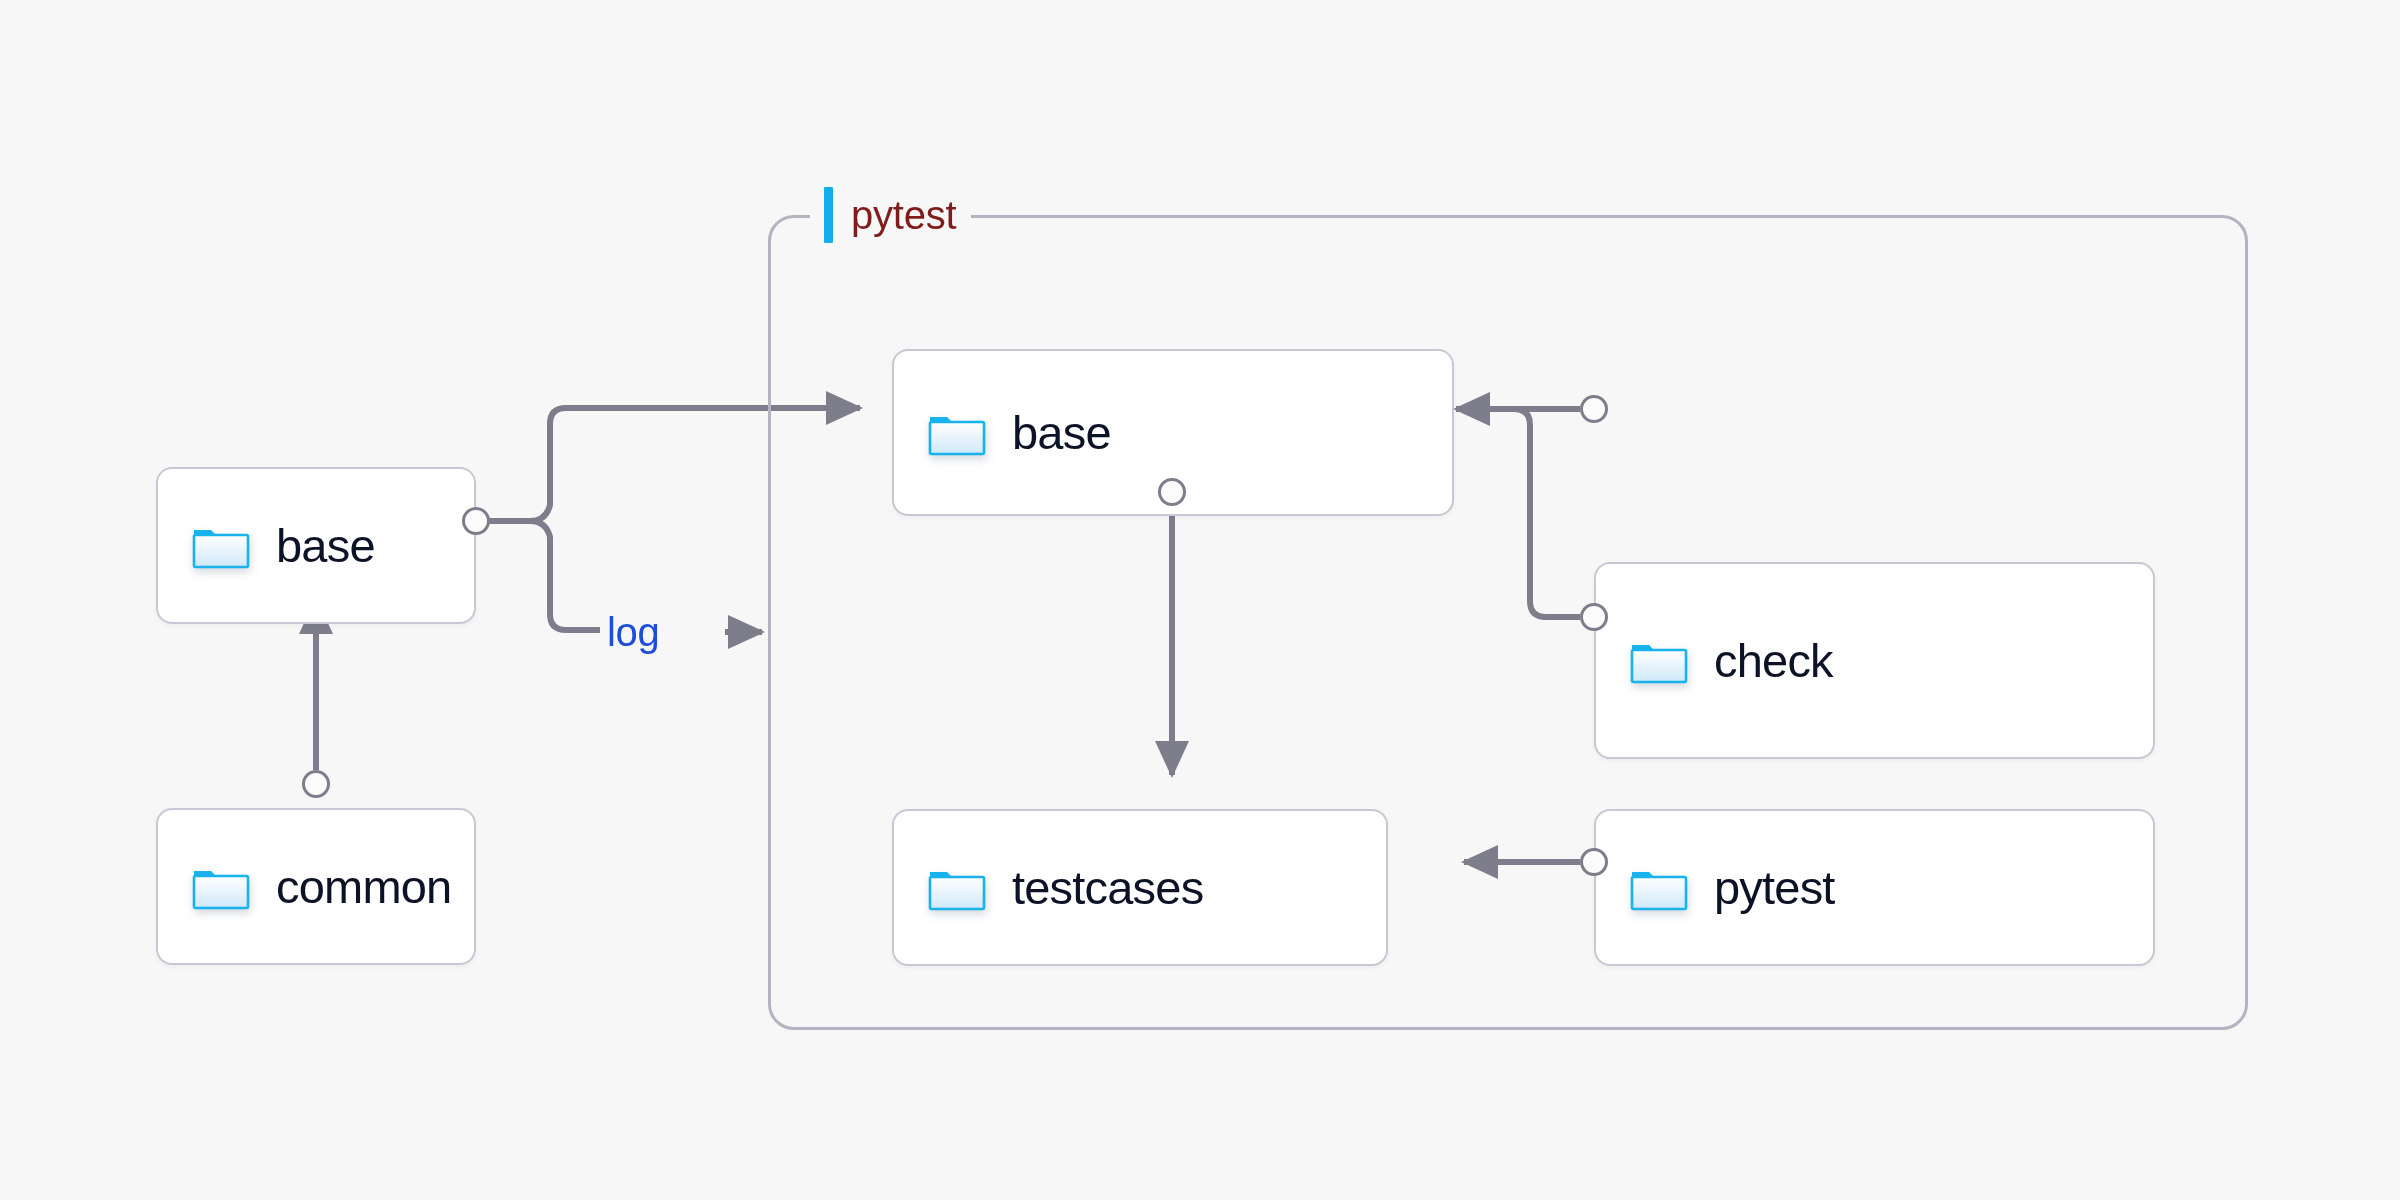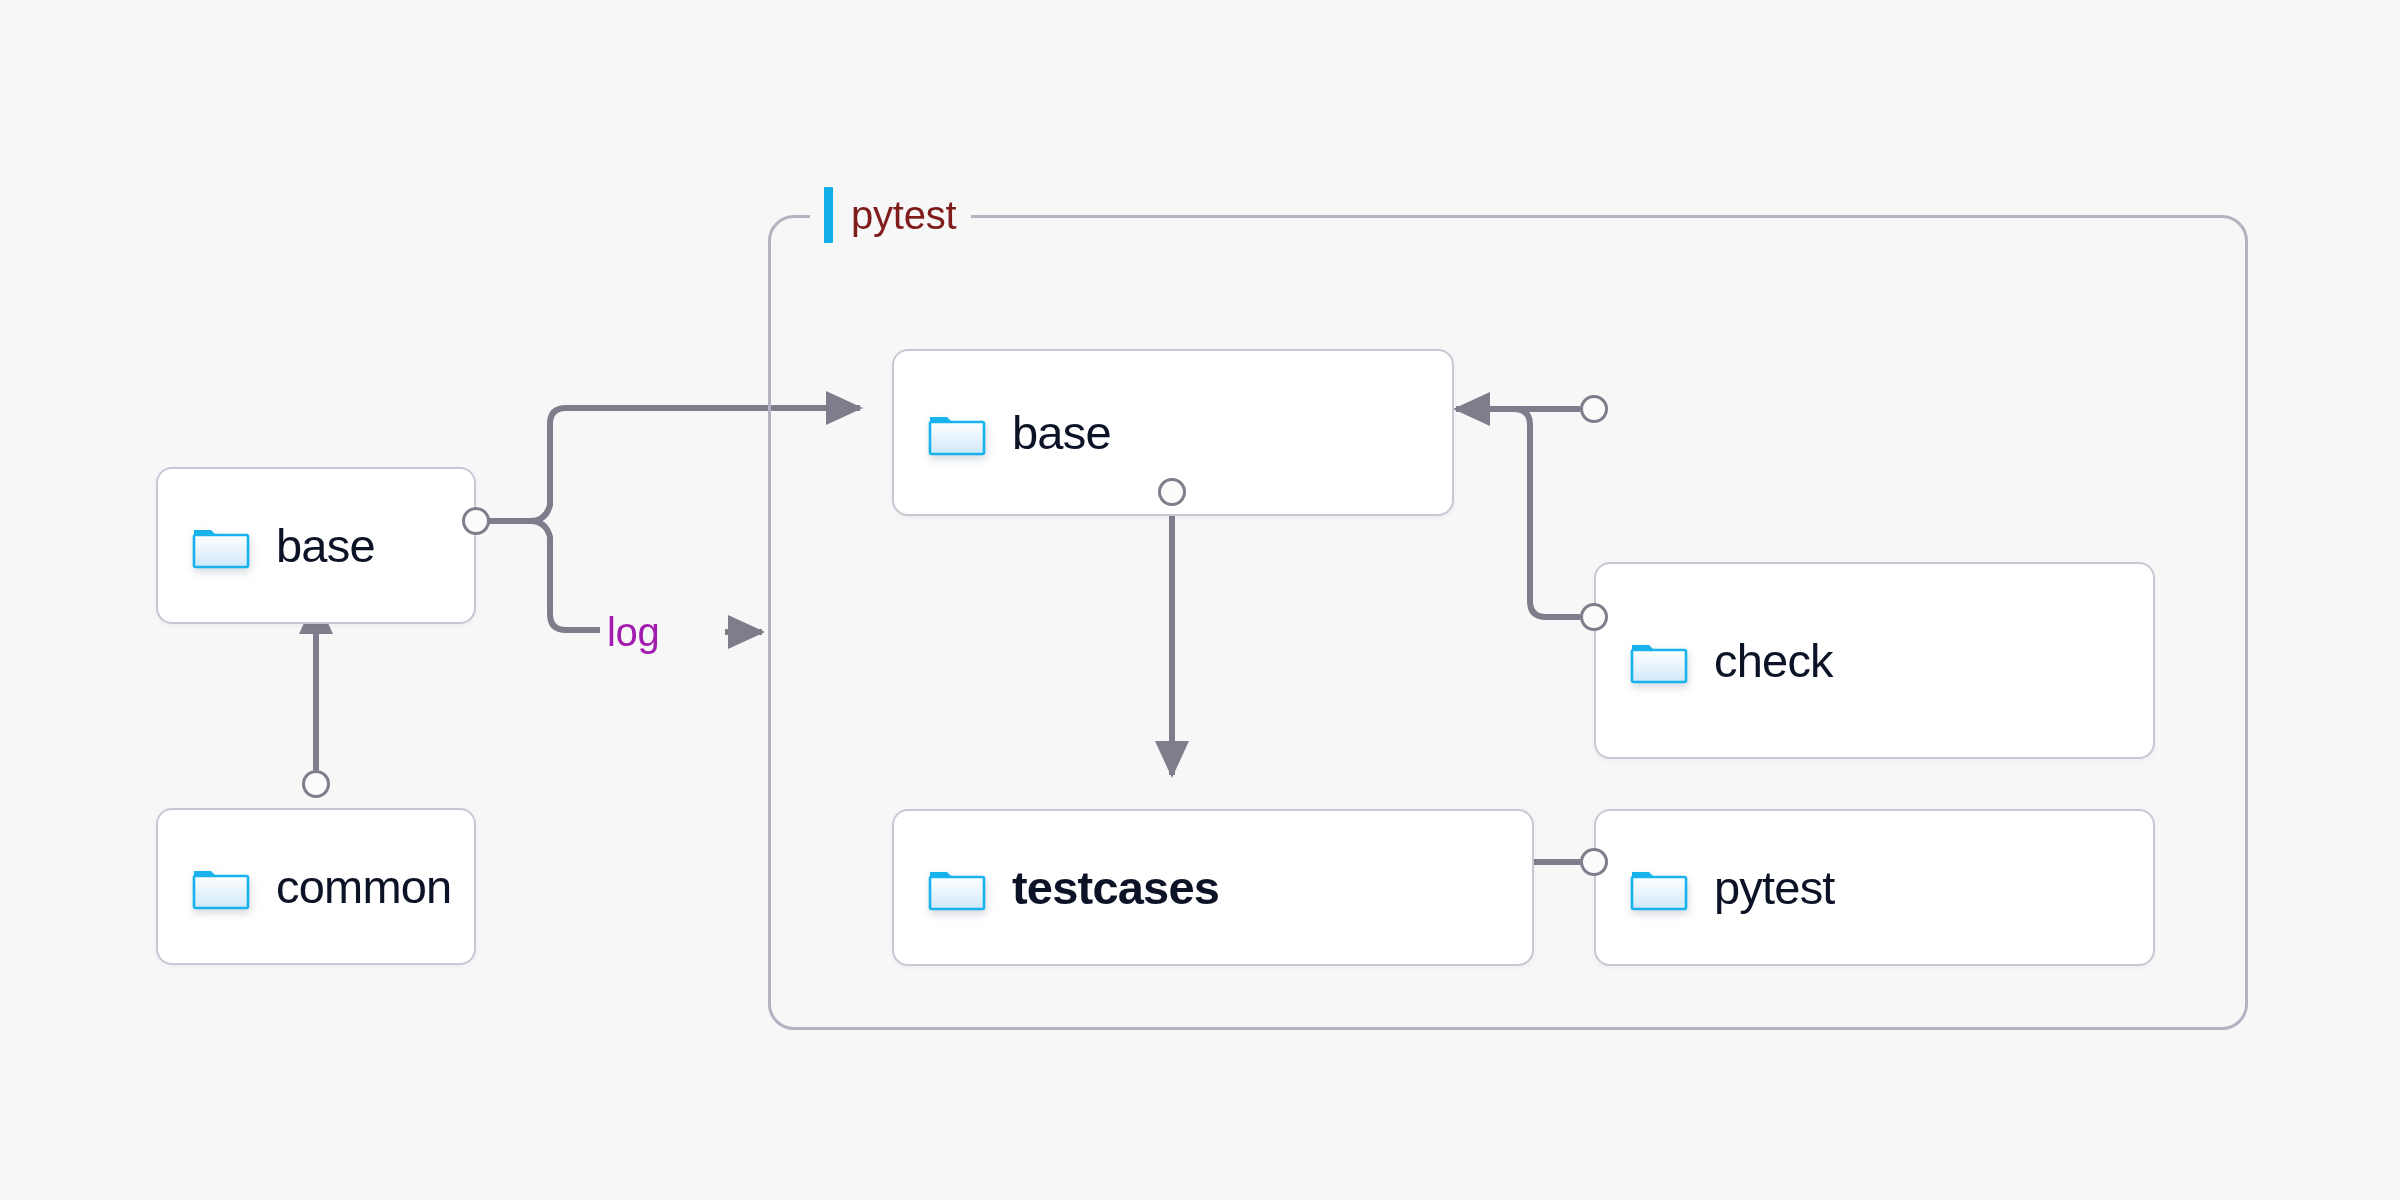--- a/index.html
+++ b/index.html
@@ -96,21 +96,21 @@
     box-sizing: border-box;
     border: 3px solid #7e7d8c;
     border-radius: 50%;
     background: #fbfbfb;
   }
 
   
   .edge-label {
     position: absolute;
     font-size: 40px;
-    color: #a21caf;
+    color: #1d4ed8;
     line-height: 1;
     white-space: nowrap;
     letter-spacing: -0.3px;
   }
 </style>
 </head>
 <body>
 
 <div id="stage">
 
@@ -178,21 +178,21 @@
     <div class="node-inner">
       <svg class="folder-icon" viewBox="0 0 58 46">
         <path d="M2 7 h17 l5 5 h32 v5 H2 z" fill="#18b2ec"></path>
         <rect x="2" y="12" width="54" height="32" rx="1.5" fill="url(#folderGrad)" stroke="#18b2ec" stroke-width="2.6"></rect>
       </svg>
       <span class="node-label">base</span>
     </div>
   </div>
   <div class="port" style="left:1158px; top:478px;"></div>
 
-  <div class="node" style="left:892px; top:785px; width:642px; height:157px;font-weight:bold;">
+  <div class="node" style="left:892px; top:785px; width:496px; height:157px;">
     <div class="node-inner">
       <svg class="folder-icon" viewBox="0 0 58 46">
         <path d="M2 7 h17 l5 5 h32 v5 H2 z" fill="#18b2ec"></path>
         <rect x="2" y="12" width="54" height="32" rx="1.5" fill="url(#folderGrad)" stroke="#18b2ec" stroke-width="2.6"></rect>
       </svg>
       <span class="node-label">testcases</span>
     </div>
   </div>
 
   <div class="port" style="left:1580px; top:395px;"></div>

